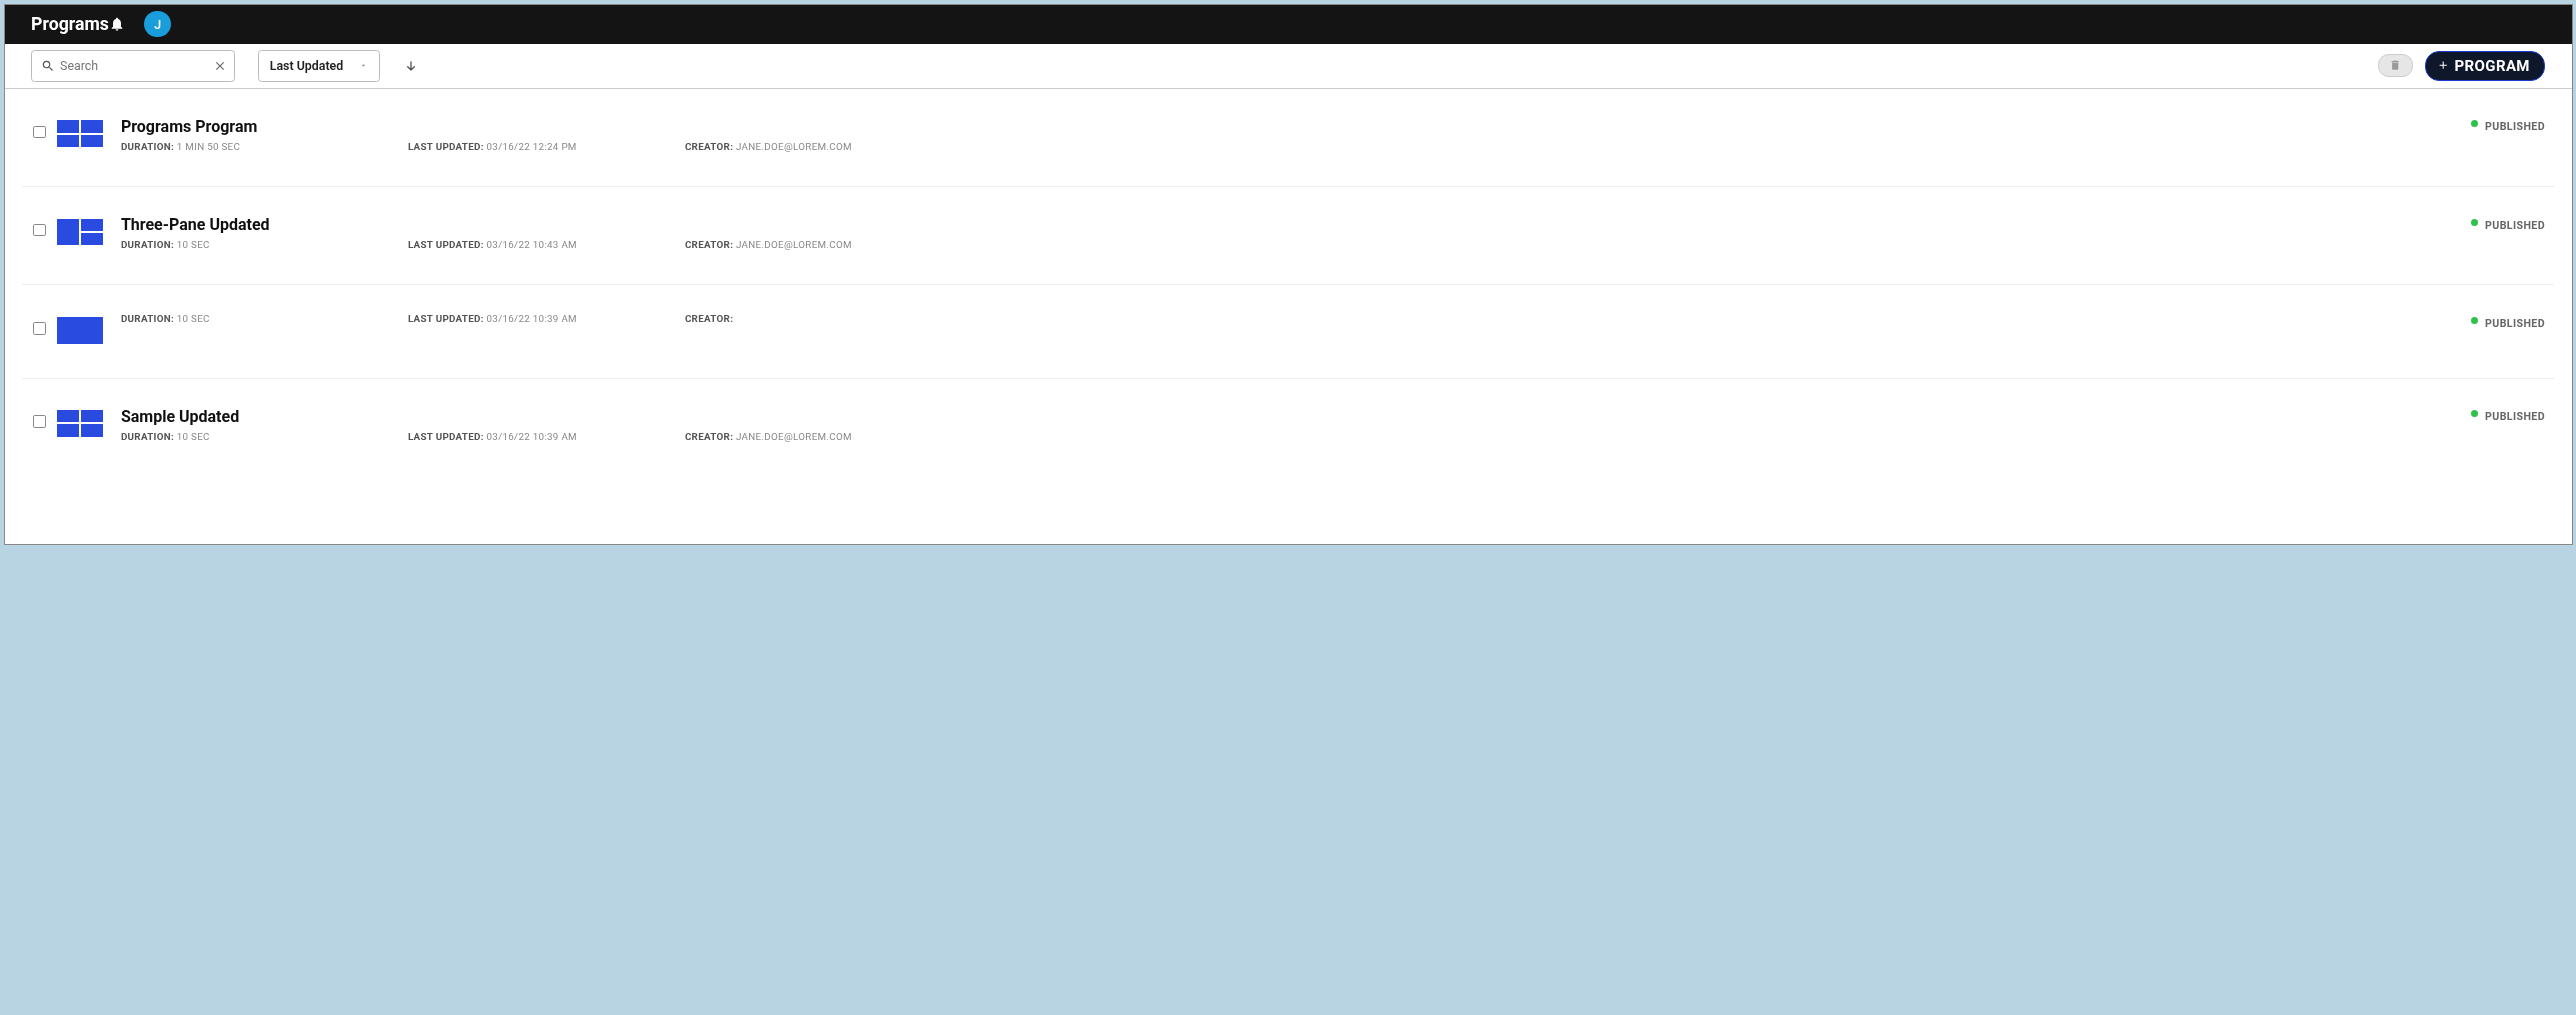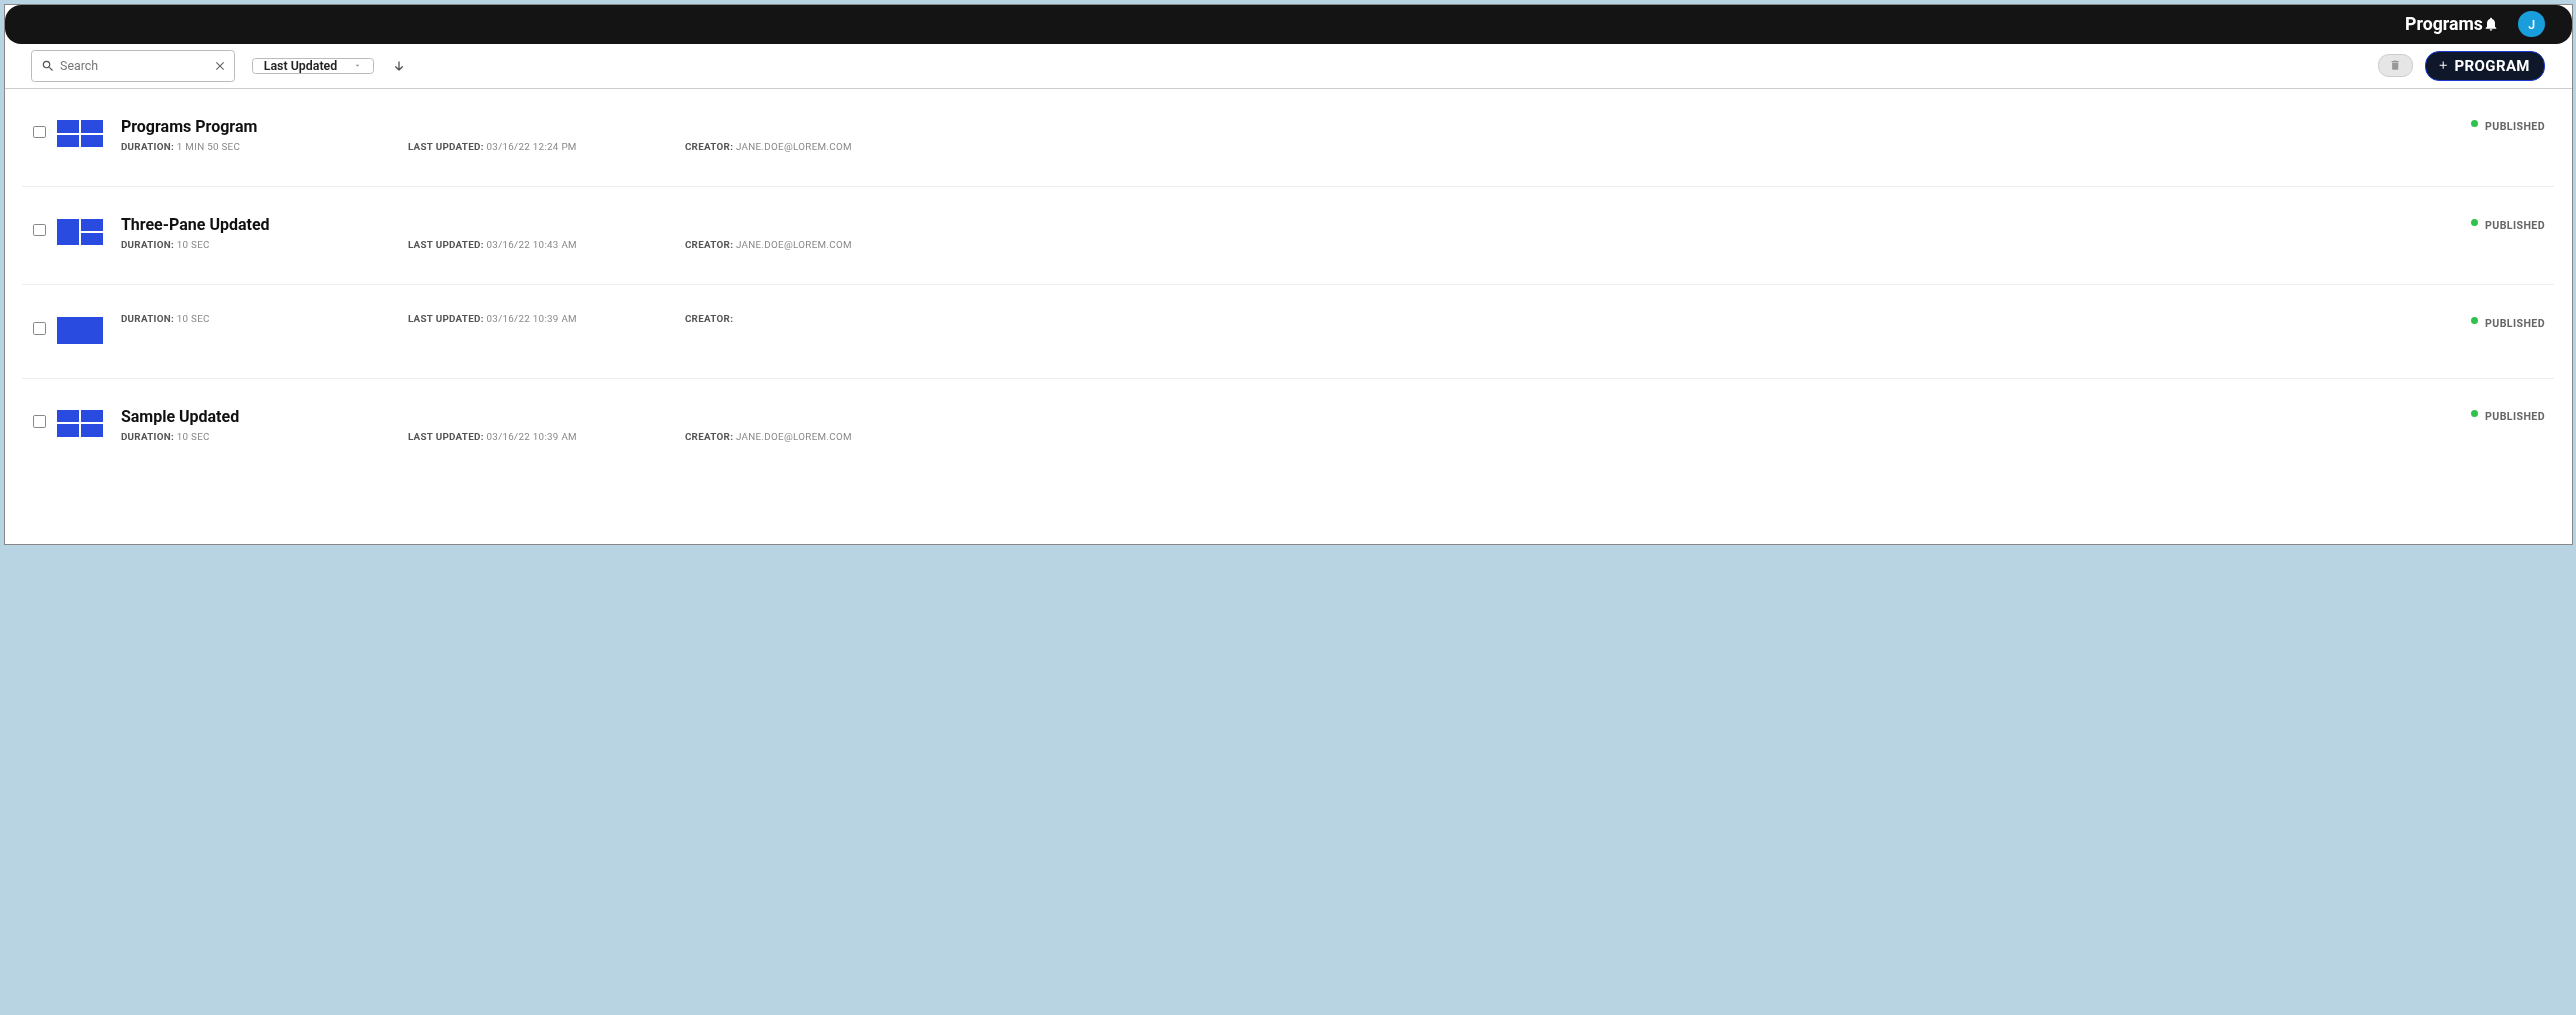--- a/index.html
+++ b/index.html
@@ -17,23 +17,22 @@
       border: 0.9px solid #888;
       min-height: 541px;
       overflow: hidden;
     }
     .top-bar {
       background: #141414;
       color: #fff;
       height: 39px;
       display: flex;
       align-items: center;
-      justify-content: flex-end;
+      justify-content: flex-start;
       padding: 0 26.6px 0 26.6px;
-      border-radius: 16px;
     }
     .page-title {
       font-size: 17.7px;
       font-weight: 700;
     }
     .top-right {
       display: flex;
       align-items: center;
       gap: 19.5px;
     }
@@ -58,21 +57,21 @@
       background: #fff;
       border-bottom: 0.9px solid #ccc;
       padding: 6.2px 26.6px;
       display: flex;
       align-items: center;
       justify-content: space-between;
     }
     .toolbar-left {
       display: flex;
       align-items: center;
-      gap: 17px;
+      gap: 23px;
     }
     .search-box {
       position: relative;
       width: 204px;
       height: 32px;
       border: 0.9px solid #bbb;
       border-radius: 3.5px;
       display: flex;
       align-items: center;
     }
@@ -99,21 +98,21 @@
     }
     .clear-icon {
       position: absolute;
       right: 7px;
       width: 14px;
       height: 14px;
       fill: #666;
       cursor: pointer;
     }
     .sort-dropdown {
-      height: 16px;
+      height: 32px;
       border: 0.9px solid #bbb;
       border-radius: 3.5px;
       display: flex;
       align-items: center;
       padding: 0 10.6px;
       gap: 16px;
       cursor: pointer;
       font-size: 12.4px;
       font-weight: 600;
       color: #222;

